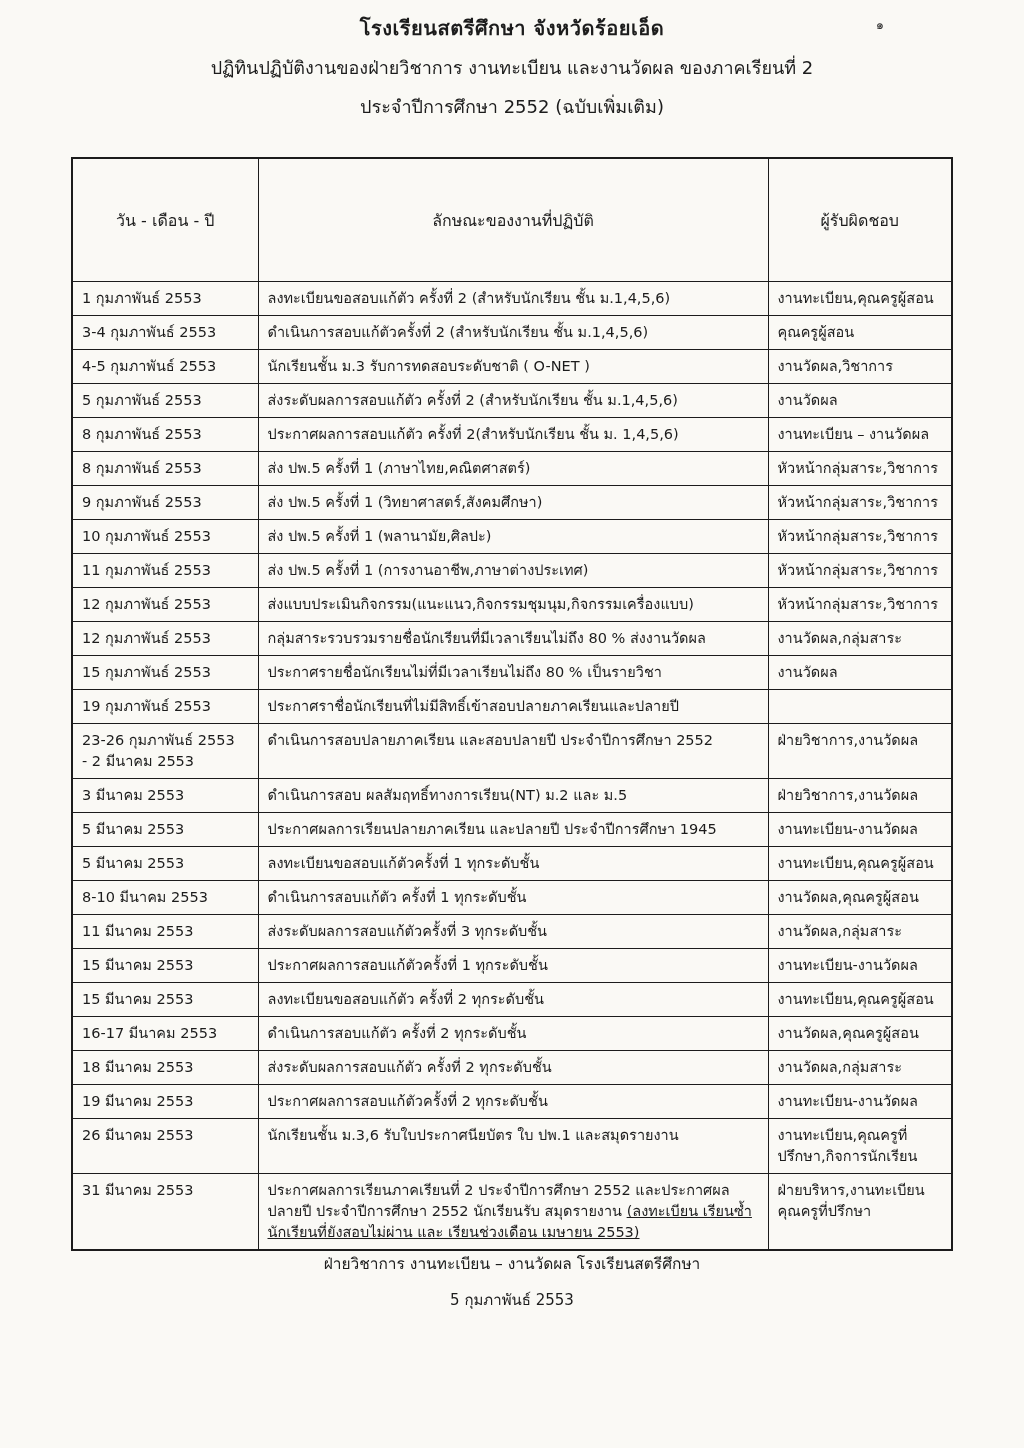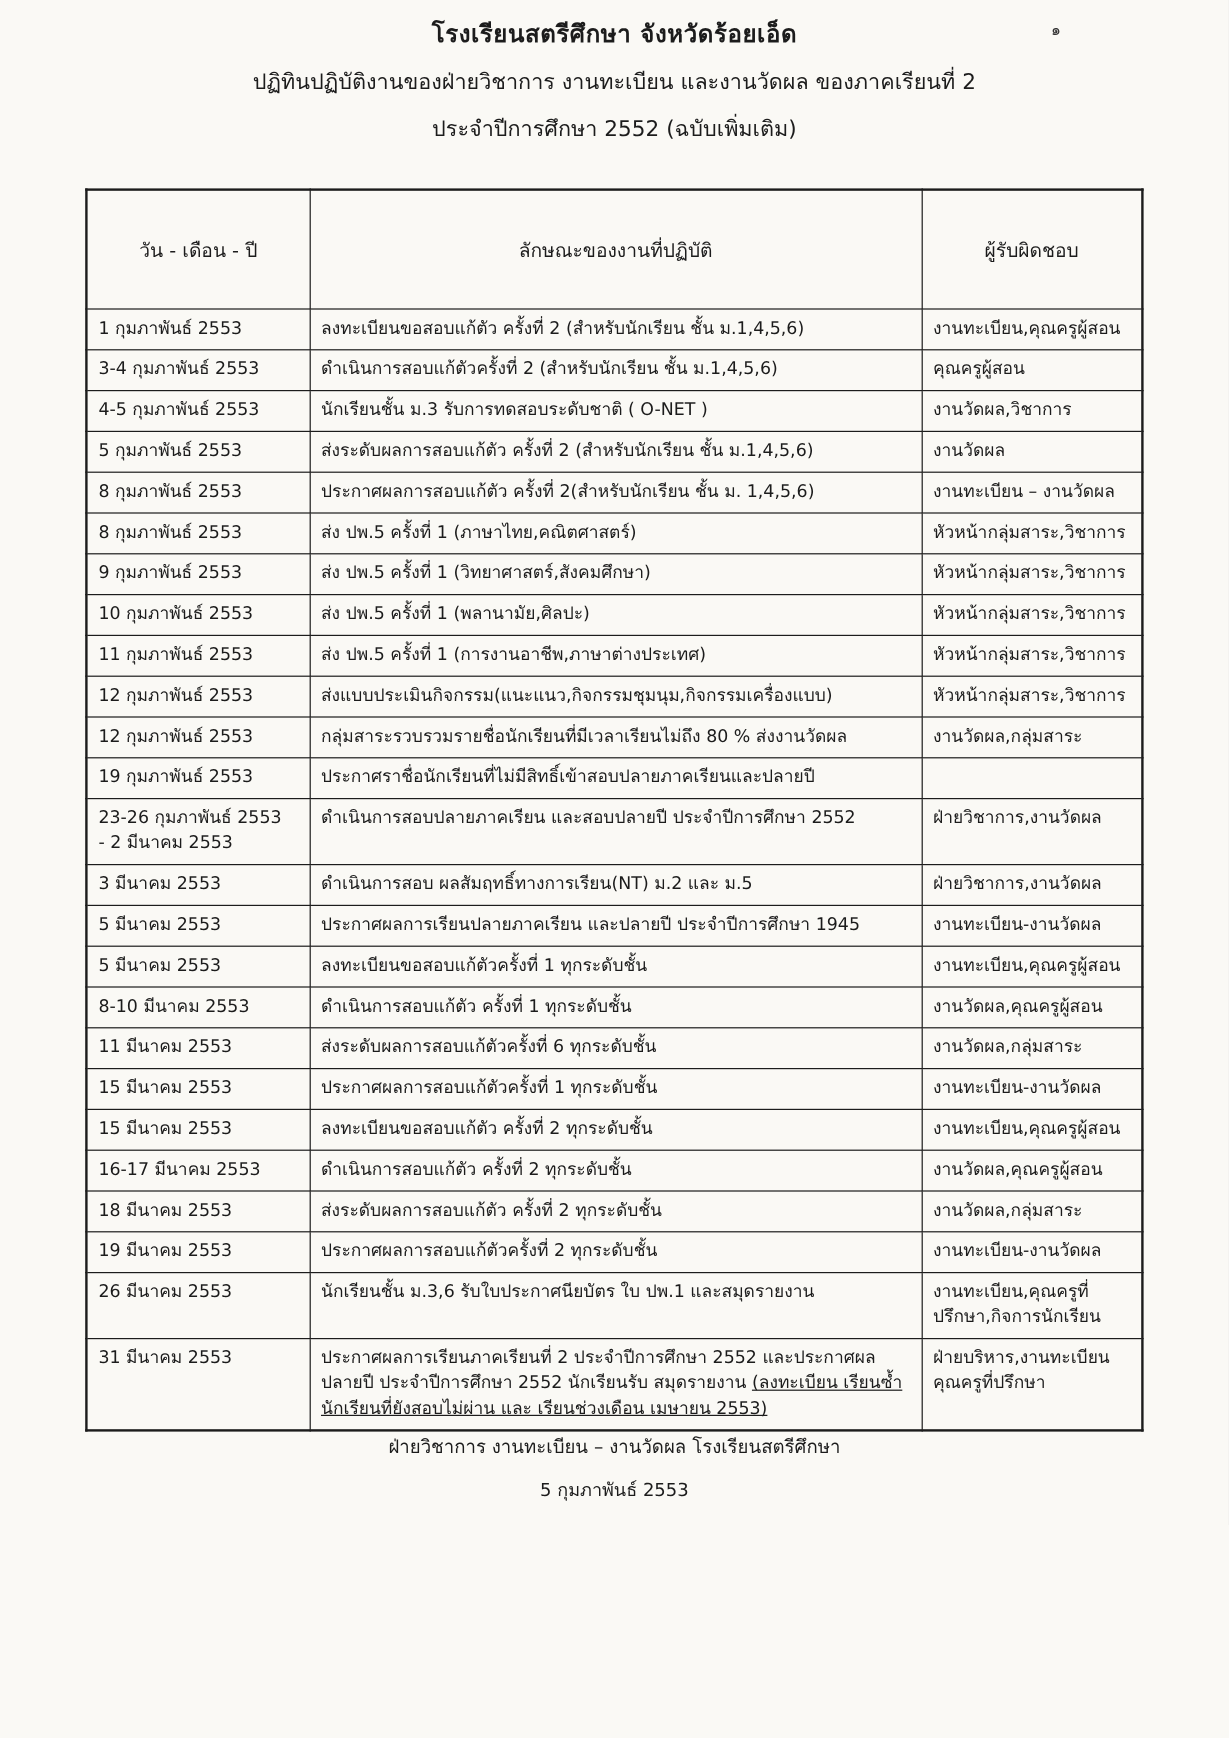--- a/index.html
+++ b/index.html
@@ -51,21 +51,21 @@
   table.schedule th,
   table.schedule td {
     border: 1px solid #1c1c1c;
     font-weight: normal;
   }
   table.schedule th {
     height: 90px;
     font-size: 16px;
     text-align: center;
     vertical-align: middle;
-    padding: 4px 6px;
+    padding: 16px 6px;
   }
   table.schedule td {
     font-size: 14.5px;
     padding: 6px 9px 6px 9px;
     vertical-align: top;
     line-height: 1.45;
   }
   col.c-date { width: 186px; }
   col.c-task { width: 510px; }
   col.c-resp { width: 184px; }
@@ -156,20 +156,25 @@
           <td class="col-date">12 กุมภาพันธ์  2553</td>
           <td class="col-task">ส่งแบบประเมินกิจกรรม(แนะแนว,กิจกรรมชุมนุม,กิจกรรมเครื่องแบบ)</td>
           <td class="col-resp">หัวหน้ากลุ่มสาระ,วิชาการ</td>
         </tr>
         <tr>
           <td class="col-date">12  กุมภาพันธ์  2553</td>
           <td class="col-task">กลุ่มสาระรวบรวมรายชื่อนักเรียนที่มีเวลาเรียนไม่ถึง 80 % ส่งงานวัดผล</td>
           <td class="col-resp">งานวัดผล,กลุ่มสาระ</td>
         </tr>
         <tr>
+          <td class="col-date">15  กุมภาพันธ์  2553</td>
+          <td class="col-task">ประกาศรายชื่อนักเรียนไม่ที่มีเวลาเรียนไม่ถึง 80 % เป็นรายวิชา</td>
+          <td class="col-resp">งานวัดผล</td>
+        </tr>
+        <tr>
           <td class="col-date">19  กุมภาพันธ์  2553</td>
           <td class="col-task">ประกาศราชื่อนักเรียนที่ไม่มีสิทธิ์เข้าสอบปลายภาคเรียนและปลายปี</td>
           <td class="col-resp"></td>
         </tr>
         <tr>
           <td class="col-date">23-26 กุมภาพันธ์  2553
 - 2 มีนาคม 2553</td>
           <td class="col-task">ดำเนินการสอบปลายภาคเรียน และสอบปลายปี  ประจำปีการศึกษา 2552</td>
           <td class="col-resp">ฝ่ายวิชาการ,งานวัดผล</td>
         </tr>
@@ -188,21 +193,21 @@
           <td class="col-task">ลงทะเบียนขอสอบแก้ตัวครั้งที่ 1 ทุกระดับชั้น</td>
           <td class="col-resp">งานทะเบียน,คุณครูผู้สอน</td>
         </tr>
         <tr>
           <td class="col-date">8-10  มีนาคม 2553</td>
           <td class="col-task">ดำเนินการสอบแก้ตัว ครั้งที่ 1 ทุกระดับชั้น</td>
           <td class="col-resp">งานวัดผล,คุณครูผู้สอน</td>
         </tr>
         <tr>
           <td class="col-date">11  มีนาคม  2553</td>
-          <td class="col-task">ส่งระดับผลการสอบแก้ตัวครั้งที่ 6 ทุกระดับชั้น</td>
+          <td class="col-task">ส่งระดับผลการสอบแก้ตัวครั้งที่ 3 ทุกระดับชั้น</td>
           <td class="col-resp">งานวัดผล,กลุ่มสาระ</td>
         </tr>
         <tr>
           <td class="col-date">15  มีนาคม  2553</td>
           <td class="col-task">ประกาศผลการสอบแก้ตัวครั้งที่ 1 ทุกระดับชั้น</td>
           <td class="col-resp">งานทะเบียน-งานวัดผล</td>
         </tr>
         <tr>
           <td class="col-date">15  มีนาคม  2553</td>
           <td class="col-task">ลงทะเบียนขอสอบแก้ตัว  ครั้งที่ 2  ทุกระดับชั้น</td>

